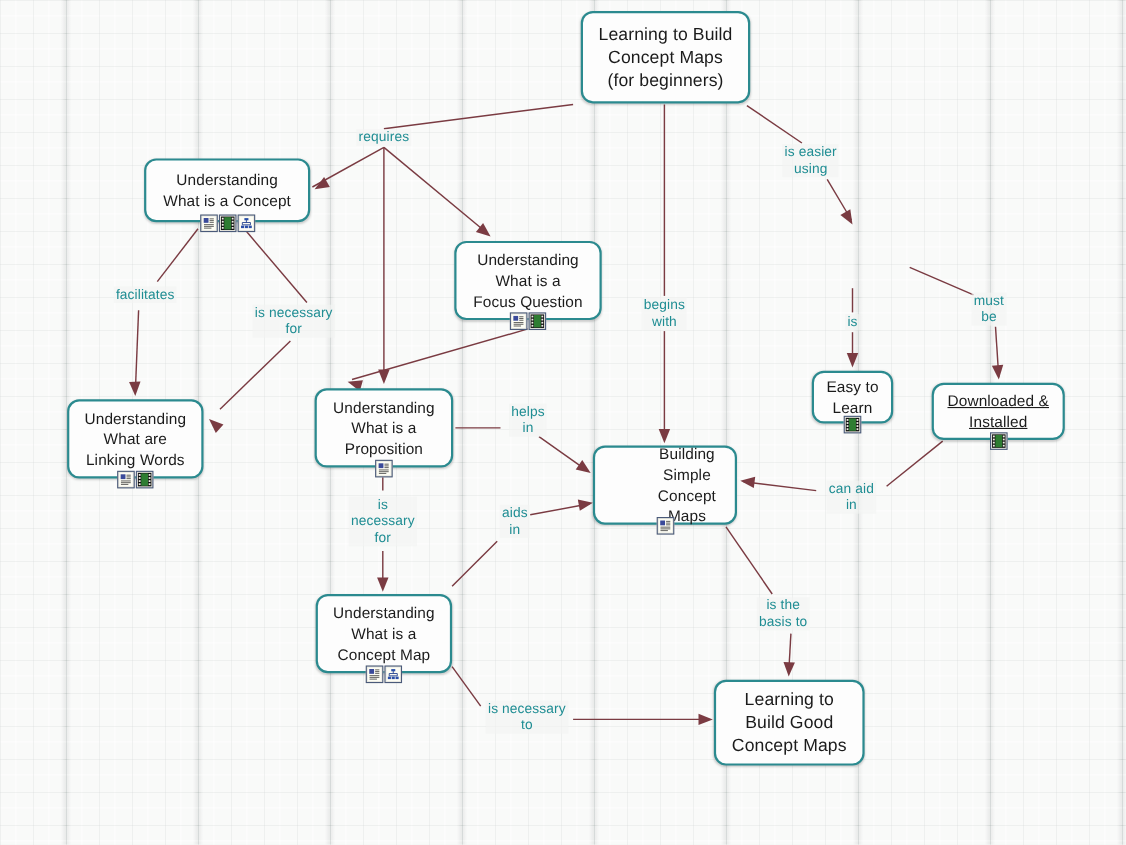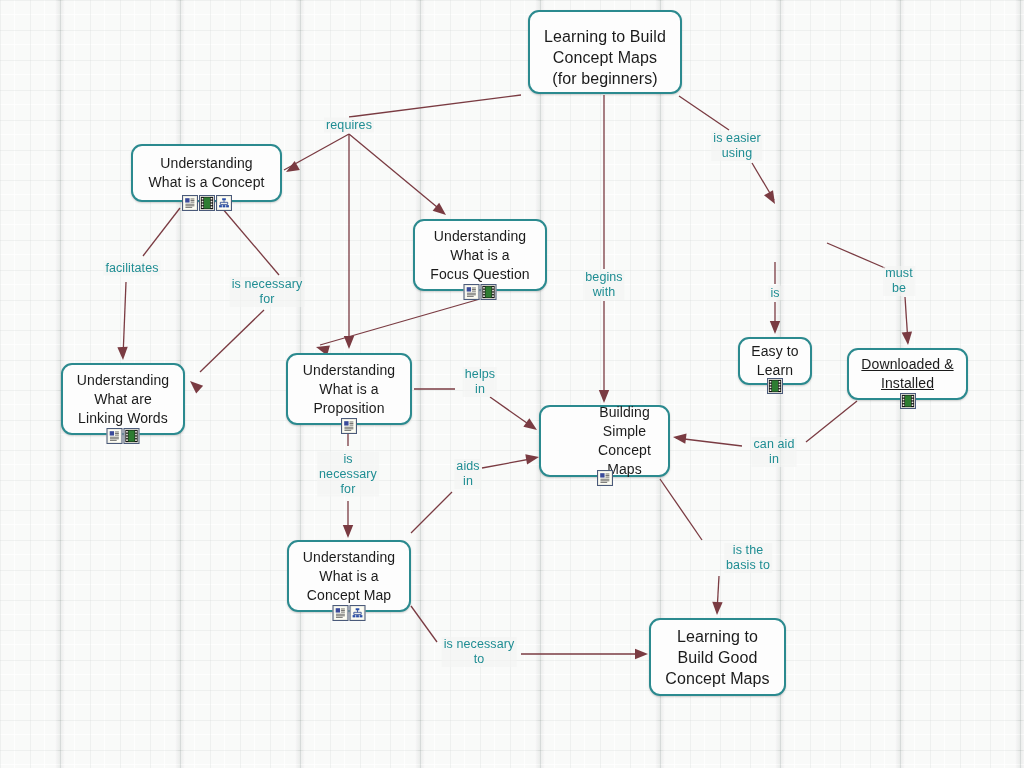--- a/index.html
+++ b/index.html
@@ -192,25 +192,25 @@
 for</div>
     <div class="link-label" style="left: 480px; top: 382px;">helps
 in</div>
     <div class="link-label" style="left: 348px; top: 474px;">is
 necessary
 for</div>
     <div class="link-label" style="left: 468px; top: 474px;">aids
 in</div>
     <div class="link-label" style="left: 479px; top: 652px;">is necessary
 to</div>
-    <div class="link-label" style="left: 748px; top: 558px;">is the
+    <div class="link-label" style="left: 712px; top: 558px;">is the
 basis to</div>
     <div class="link-label" style="left: 774px; top: 452px;">can aid
 in</div>
-    <div class="node big" style="left: 528px; top: 10px; width: 154px; height: 84px; align-items: flex-end;"><span>Learning to Build
+    <div class="node big" style="left: 528px; top: 10px; width: 154px; height: 84px;"><span>Learning to Build
 Concept Maps
 (for beginners)</span></div>
     <div class="node" style="left: 131px; top: 144px; width: 151px; height: 58px;"><span>Understanding
 What is a Concept</span><div class="res-tray"><span class="res-icon"><svg viewBox="0 0 16 16">
             <rect x="1" y="1" width="14" height="14" fill="#fdfdf4"></rect>
             <rect x="2.5" y="2.5" width="5" height="5" fill="#3a4a9a"></rect>
             <g stroke="#333" stroke-width="0.8">
               <line x1="8.6" y1="3.4" x2="13" y2="3.4"></line>
               <line x1="8.6" y1="5.2" x2="13" y2="5.2"></line>
               <line x1="8.6" y1="7" x2="13" y2="7"></line>

